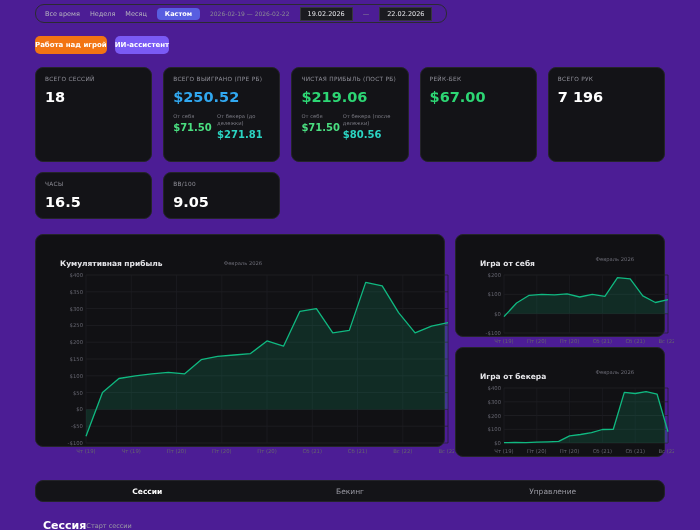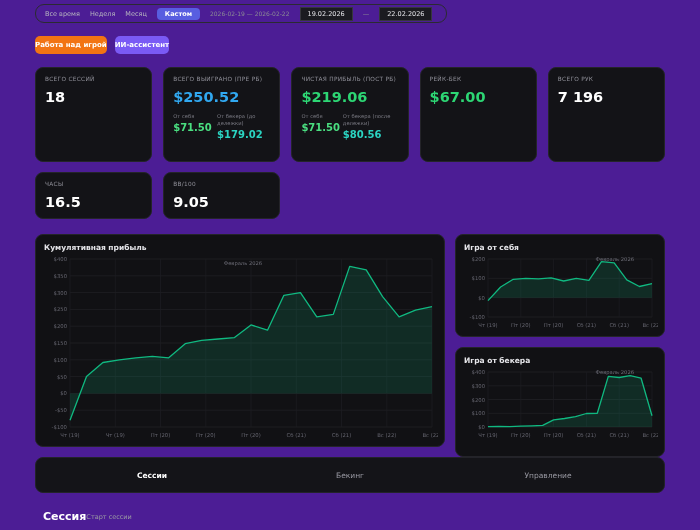--- a/index.html
+++ b/index.html
@@ -28,31 +28,31 @@
   .row2 { margin-top:10px; }
   .row2 .card { height:47px; }
   .lbl { font-size:5.8px; color:#8e8e97; letter-spacing:.3px; text-transform:uppercase; line-height:1.3; }
   .val { font-size:14.5px; font-weight:bold; color:#fff; margin-top:5px; }
   .subs { display:flex; gap:13px; margin-top:8px; }
   .sub { min-width:0; }
   .slbl { font-size:5.2px; color:#7d7d86; line-height:1.35; }
   .sval { font-size:10px; font-weight:bold; margin-top:2px; }
   
   .charts { display:flex; gap:10px; margin-top:15px; }
-  .chart-card { background:#111114; border:1px solid #242429; border-radius:8px; padding:8px; position:relative; }
+  .chart-card { background:#111114; border:1px solid #242429; border-radius:8px; padding:24px; position:relative; }
   .cl { width:410px; height:213px; }
   .right-col { display:flex; flex-direction:column; gap:10px; width:210px; }
   .crt { height:103px; } .crb { height:110px; }
   .ct { font-size:7.5px; color:#e6e6ea; font-weight:bold; margin-bottom:3px; }
   .month { position:absolute; font-size:5.2px; color:#6d6d77; }
   .cl .month { left:46%; top:25px; }
   .crt .month, .crb .month { right:30px; top:21px; }
   svg text { fill:#64646e; font-size:5.3px; font-family:"DejaVu Sans", sans-serif; }
   
-  .tabs { background:#141418; border:1px solid #232329; border-radius:8px; padding:17px; display:flex; height:22px; }
+  .tabs { margin-top:23px; background:#141418; border:1px solid #232329; border-radius:8px; padding:10px; display:flex; height:22px; }
   .tab { flex:1; display:flex; align-items:center; justify-content:center; font-size:7.5px; color:#9b9ba4; border-radius:6px; cursor:pointer; }
   .tab.active { color:#fff; font-weight:bold; }
   
   .bottom { margin-top:17px; display:flex; align-items:center; }
   .sec-title { font-size:11px; font-weight:bold; color:#fff; padding-left:8px; }
   .start { font-size:6.5px; color:#9b9ba4; padding-right:27px; cursor:pointer; }
 </style>
 </head>
 <body>
 
@@ -82,21 +82,21 @@
     <div class="card">
       <div class="lbl">ВСЕГО ВЫИГРАНО (ПРЕ РБ)</div>
       <div class="val" style="color: rgb(49, 168, 240);">$250.52</div>
       <div class="subs">
         <div class="sub">
           <div class="slbl">От себя</div>
           <div class="sval" style="color: rgb(74, 222, 128);">$71.50</div>
         </div>
         <div class="sub">
           <div class="slbl">От бекера (до дележки)</div>
-          <div class="sval" style="color: rgb(43, 212, 194);">$179.02</div>
+          <div class="sval" style="color: rgb(43, 212, 194);">$271.81</div>
         </div>
       </div>
     </div>
     <div class="card">
       <div class="lbl">ЧИСТАЯ ПРИБЫЛЬ (ПОСТ РБ)</div>
       <div class="val" style="color: rgb(45, 214, 116);">$219.06</div>
       <div class="subs">
         <div class="sub">
           <div class="slbl">От себя</div>
           <div class="sval" style="color: rgb(74, 222, 128);">$71.50</div>

